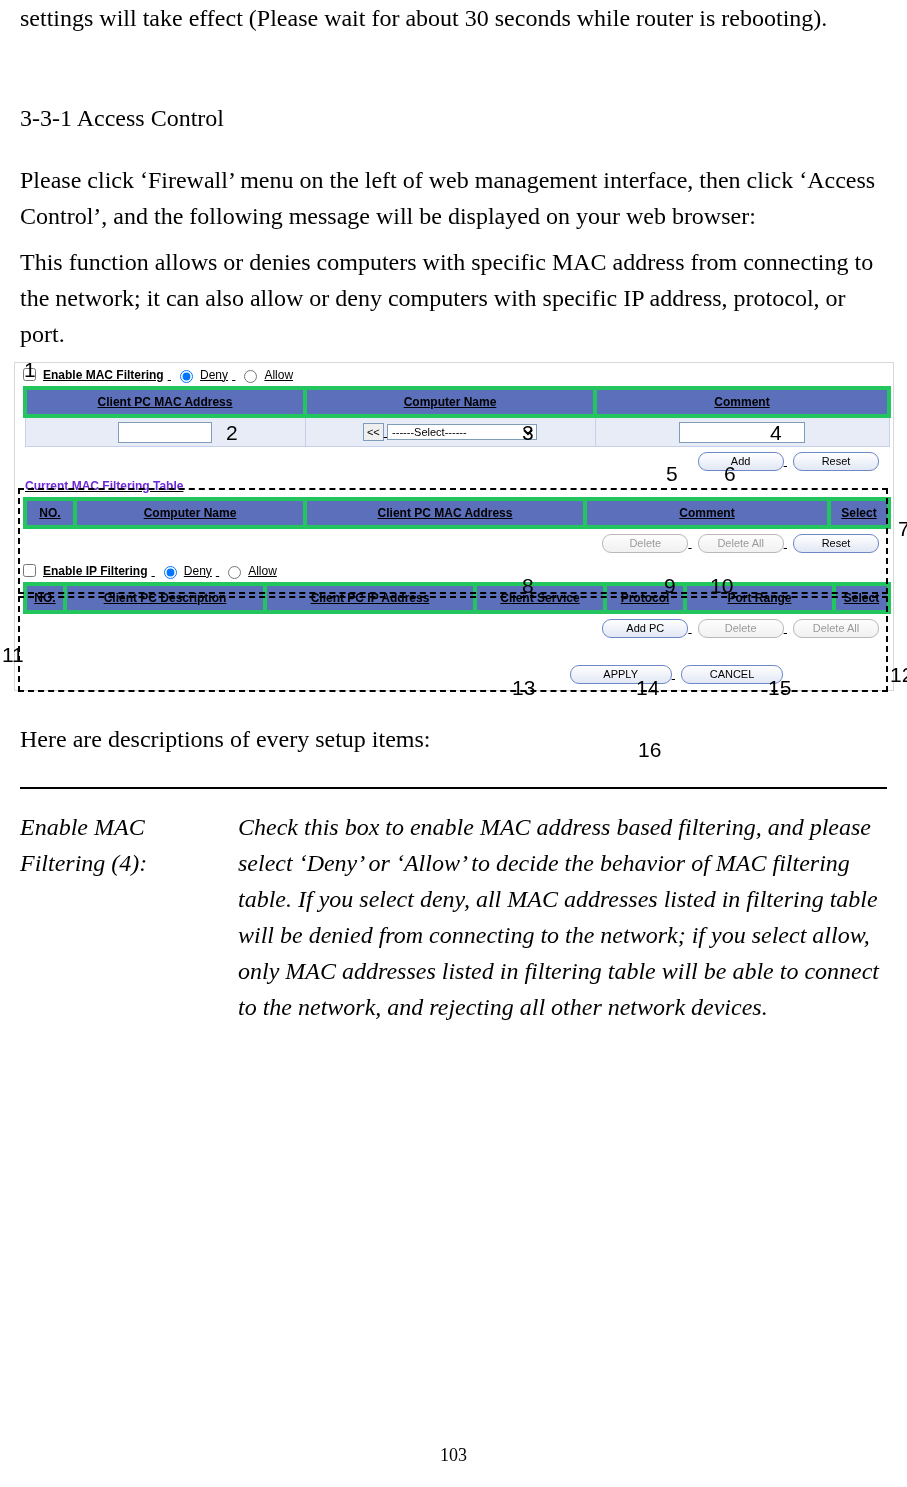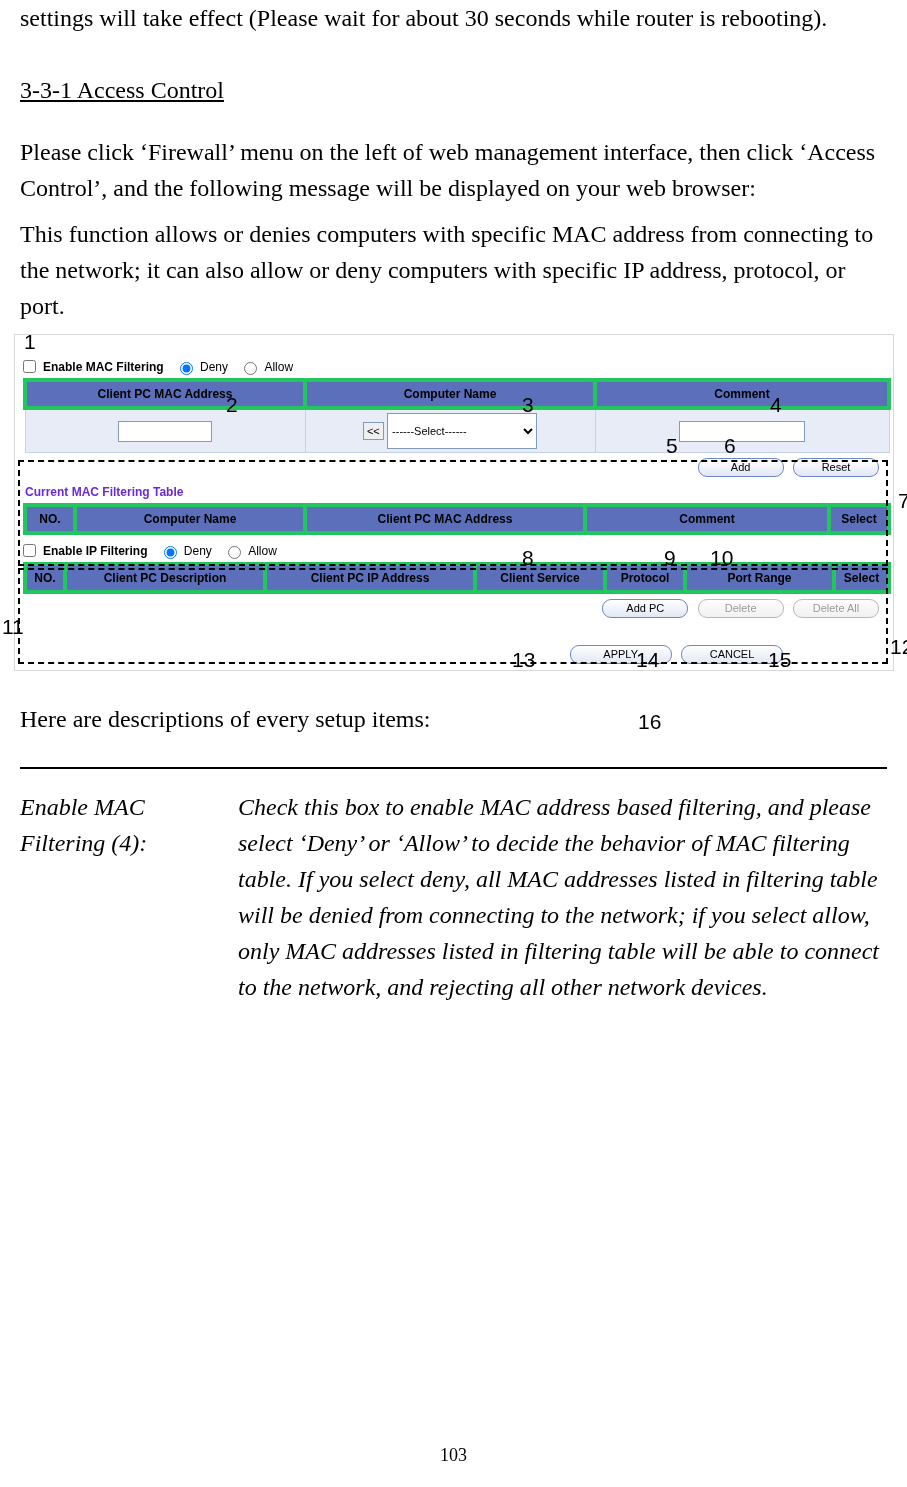--- a/index.html
+++ b/index.html
@@ -1,30 +1,30 @@
 <!DOCTYPE html>
 <html><head>
 <meta charset="utf-8">
 <style>
   html,body{margin:0;padding:0;background:#fff;color:#000;font-family:"Times New Roman",Times,serif;font-size:24px;line-height:1.5;}
   .page{width:907px;min-height:1487px;box-sizing:border-box;padding:0 20px;position:relative;}
   .body-text{margin:0 0 10px 0;}
-  .sec-title{margin-top:36px;margin-bottom:26px;text-decoration:underline;}
+  .sec-title{margin-top:64px;margin-bottom:26px;}
   .callout-num{font-family:Arial,Helvetica,sans-serif;font-size:21px;font-weight:400;color:#000;position:absolute;}
   .shot-wrap{position:relative;width:880px;margin-left:-6px;margin-top:6px;}
   
   .panel{background:#fff;font-family:Tahoma,Arial,sans-serif;font-size:12px;}
   .row-ctl{display:flex;align-items:center;gap:4px;padding:2px 4px 2px 4px;}
   input[type=checkbox],input[type=radio]{vertical-align:middle;}
   .cb-lbl{font-weight:700;color:#000;}
   table.filt{border-collapse:collapse;width:868px;margin-left:8px;table-layout:fixed;}
   table.filt th{background:#5b6fbb;color:#000000;font-weight:700;border:4px solid #22c55e;padding:3px 4px;font-size:12px;}
   table.filt td{background:#e7ecf6;border:1px solid #c7d0e9;padding:3px 4px;text-align:center;height:22px;}
   input[type=text]{border:1px solid #7f9db9;background:#fff;height:17px;}
-  select{border:1px solid #7f9db9;background:#fff;height:36px;font-size:11px;}
+  select{border:1px solid #7f9db9;background:#fff;height:16px;font-size:11px;}
   .btn{display:inline-block;min-width:64px;padding:1px 10px;font-size:11px;border:1px solid #6d88c7;border-radius:9px;background:linear-gradient(#ffffff,#e1e7f4);color:#000;text-align:center;line-height:15px;}
   .btn.dis{color:#9a9a9a;border-color:#b9b9b9;background:linear-gradient(#fdfdfd,#f1f1f1);}
   .ins-btn{display:inline-block;font-size:11px;border:1px solid #7f9db9;background:#efefef;padding:1px 3px;line-height:14px;}
   .dashed{border:2px dashed #000;position:absolute;}
   .btnrow{text-align:right;padding:5px 14px 2px 0;}
   .btnrow .btn{margin-left:6px;}
   .sect-head{font-weight:700;color:#6d28d9;padding:4px 4px 2px 10px;}
   .hr{border-top:2px solid #000;margin:30px 0 20px 0;}
   .desc-block{display:flex;gap:8px;font-style:italic;margin-top:4px;}
   .desc-item{width:210px;flex:none;}
@@ -54,21 +54,21 @@
   <span class="callout-num" style="left:508px;top:208px">8</span>
   <span class="callout-num" style="left:650px;top:208px">9</span>
   <span class="callout-num" style="left:696px;top:208px">10</span>
   <span class="callout-num" style="left:-12px;top:277px">11</span>
   <span class="callout-num" style="left:876px;top:297px">12</span>
   <span class="callout-num" style="left:498px;top:310px">13</span>
   <span class="callout-num" style="left:622px;top:310px">14</span>
   <span class="callout-num" style="left:754px;top:310px">15</span>
   <span class="callout-num" style="left:624px;top:372px">16</span>
 
-  <div class="panel" style="border:1px solid #d8d8d8;padding-top:20px;">
+  <div class="panel" style="border:1px solid #d8d8d8;padding-top:0;text-decoration:underline;">
 
     <div class="row-ctl">
       <input type="checkbox" style="">
       <span class="cb-lbl">Enable MAC Filtering</span>
       &nbsp;
       <input type="radio" checked="" style="">
       <span>Deny</span>
       &nbsp;
       <input type="radio" style="">
       <span>Allow</span>
@@ -112,20 +112,25 @@
       <tbody>
             <tr>
         <th>NO.</th>
         <th>Computer Name</th>
         <th>Client PC MAC Address</th>
         <th>Comment</th>
         <th>Select</th>
       </tr>
     </tbody>
         </table>
+    <div class="btnrow">
+      <span class="btn dis">Delete</span>
+      <span class="btn dis">Delete All</span>
+      <span class="btn">Reset</span>
+    </div>
 
     <div class="row-ctl" style="margin-top:4px">
       <input type="checkbox" style="">
       <span class="cb-lbl">Enable IP Filtering</span>
       &nbsp;
       <input type="radio" checked="" style="">
       <span>Deny</span>
       &nbsp;
       <input type="radio" style="">
       <span>Allow</span>

